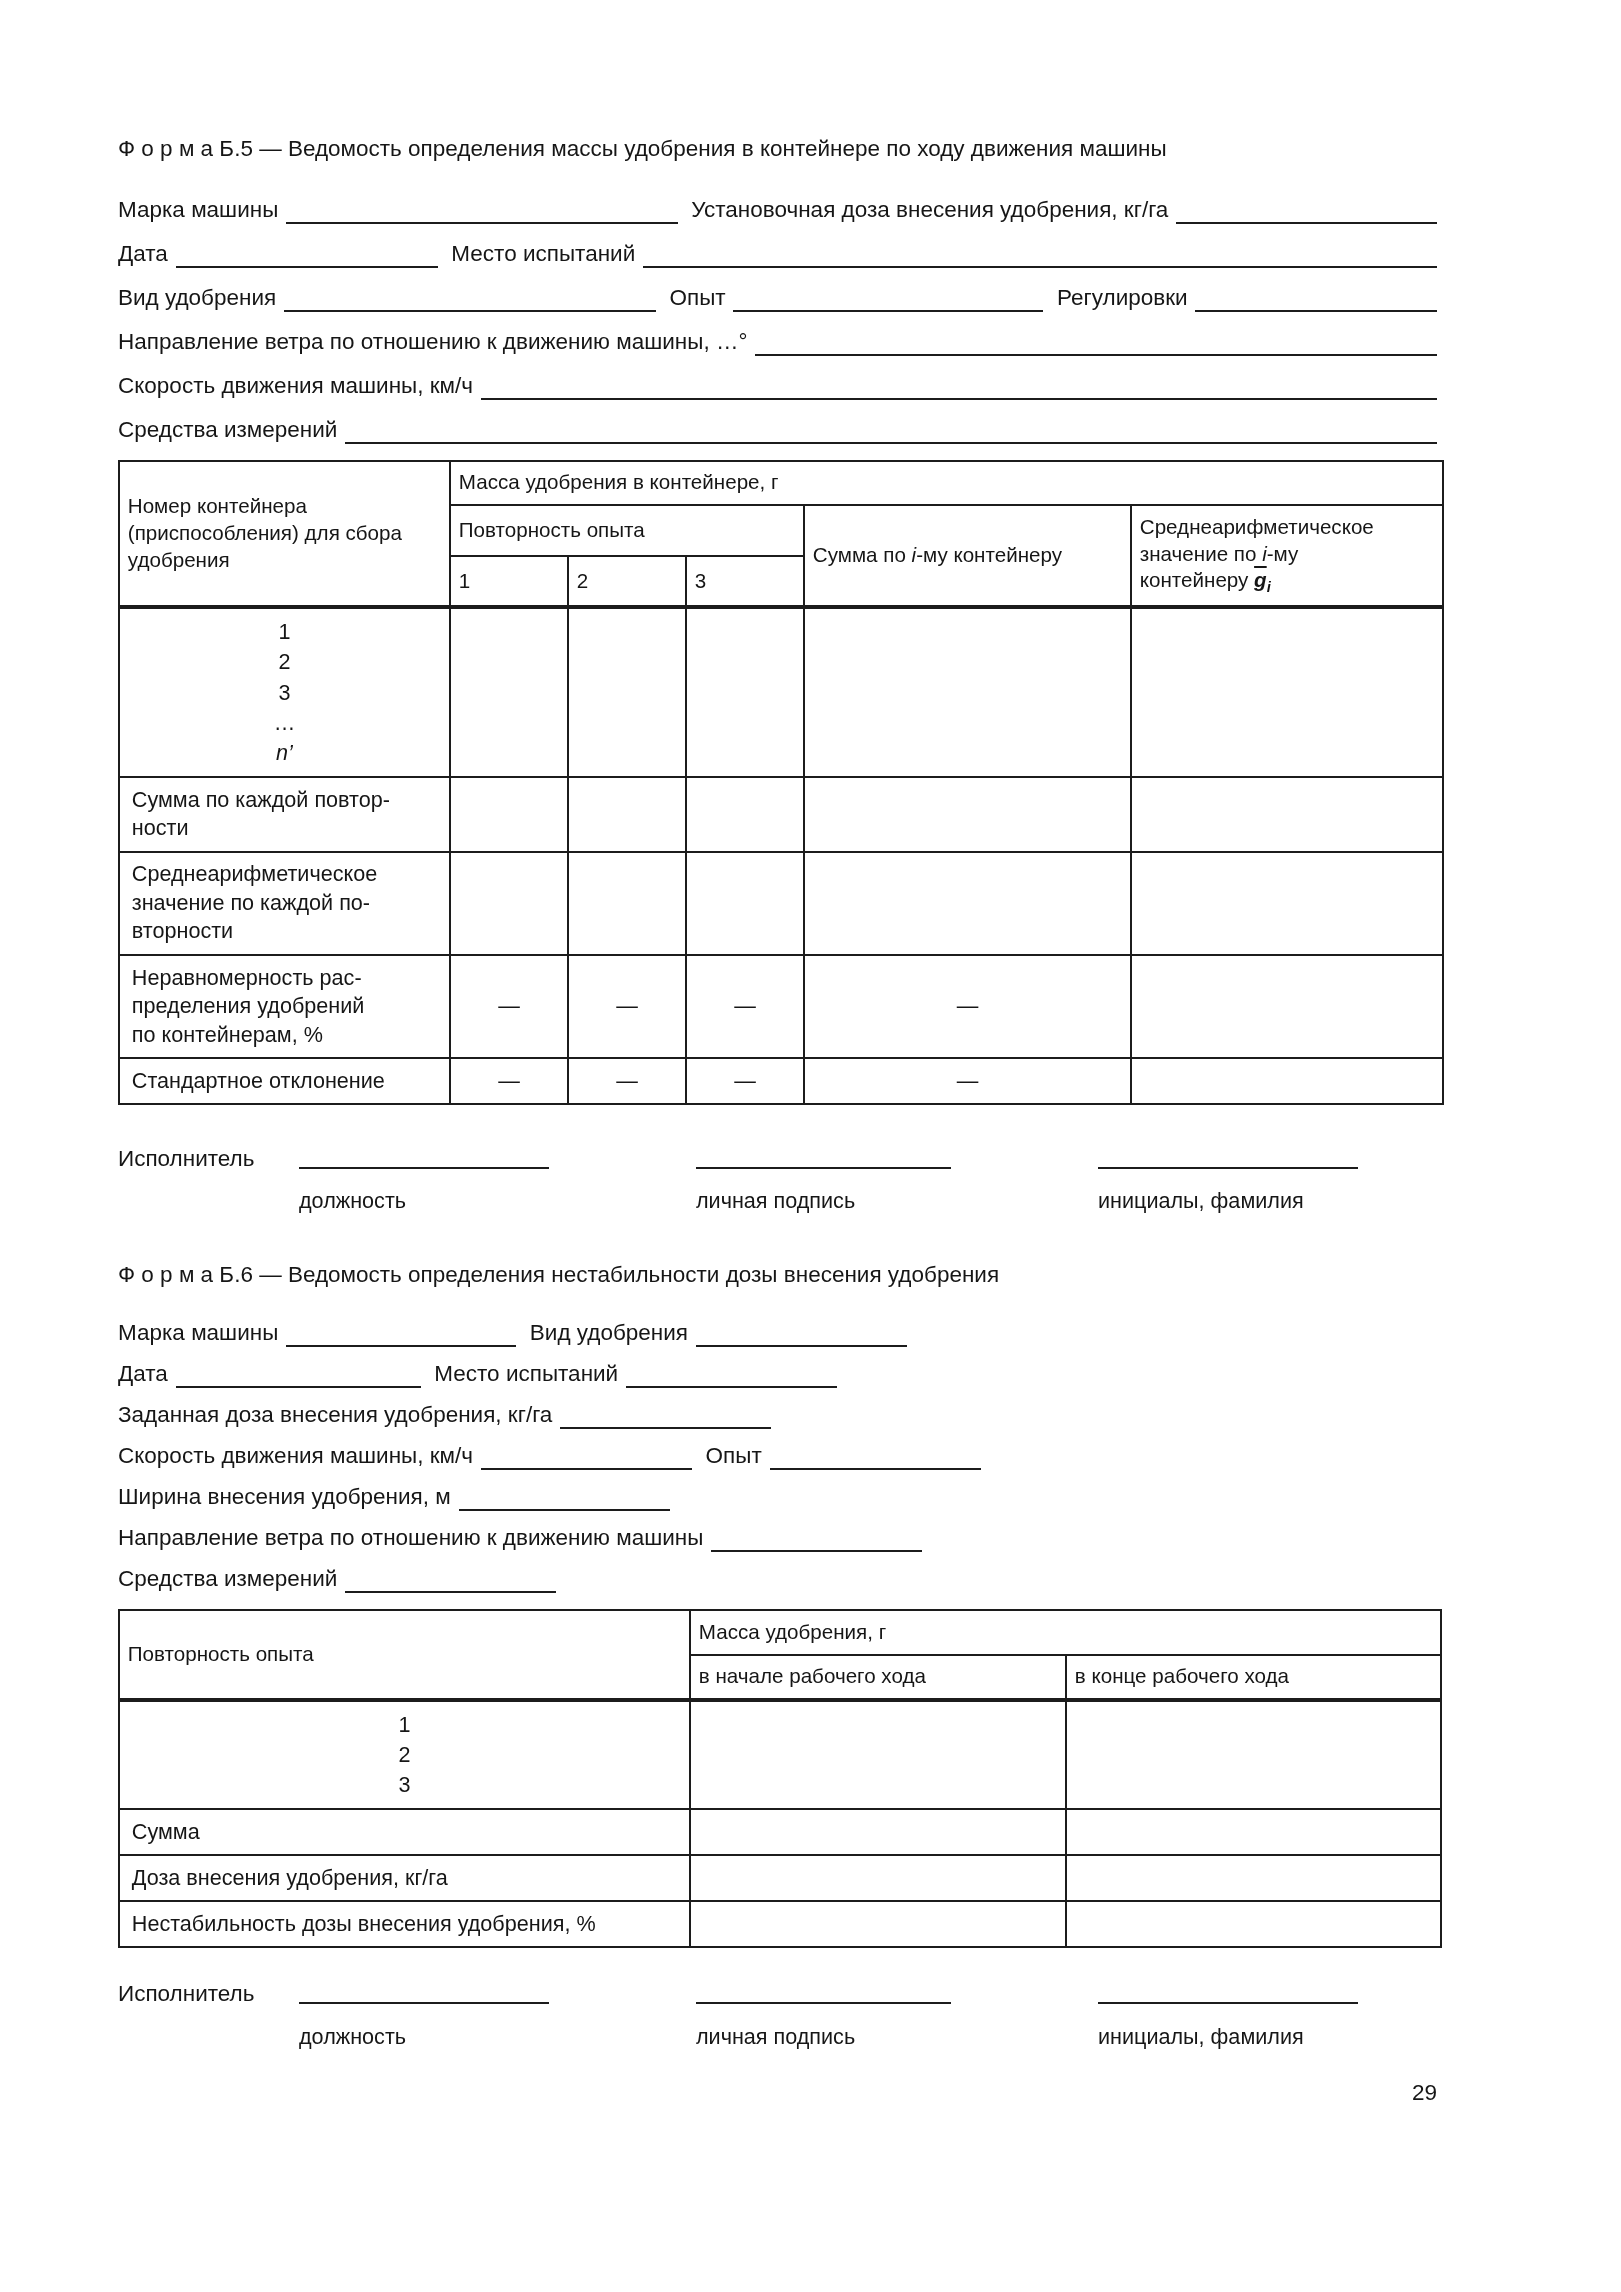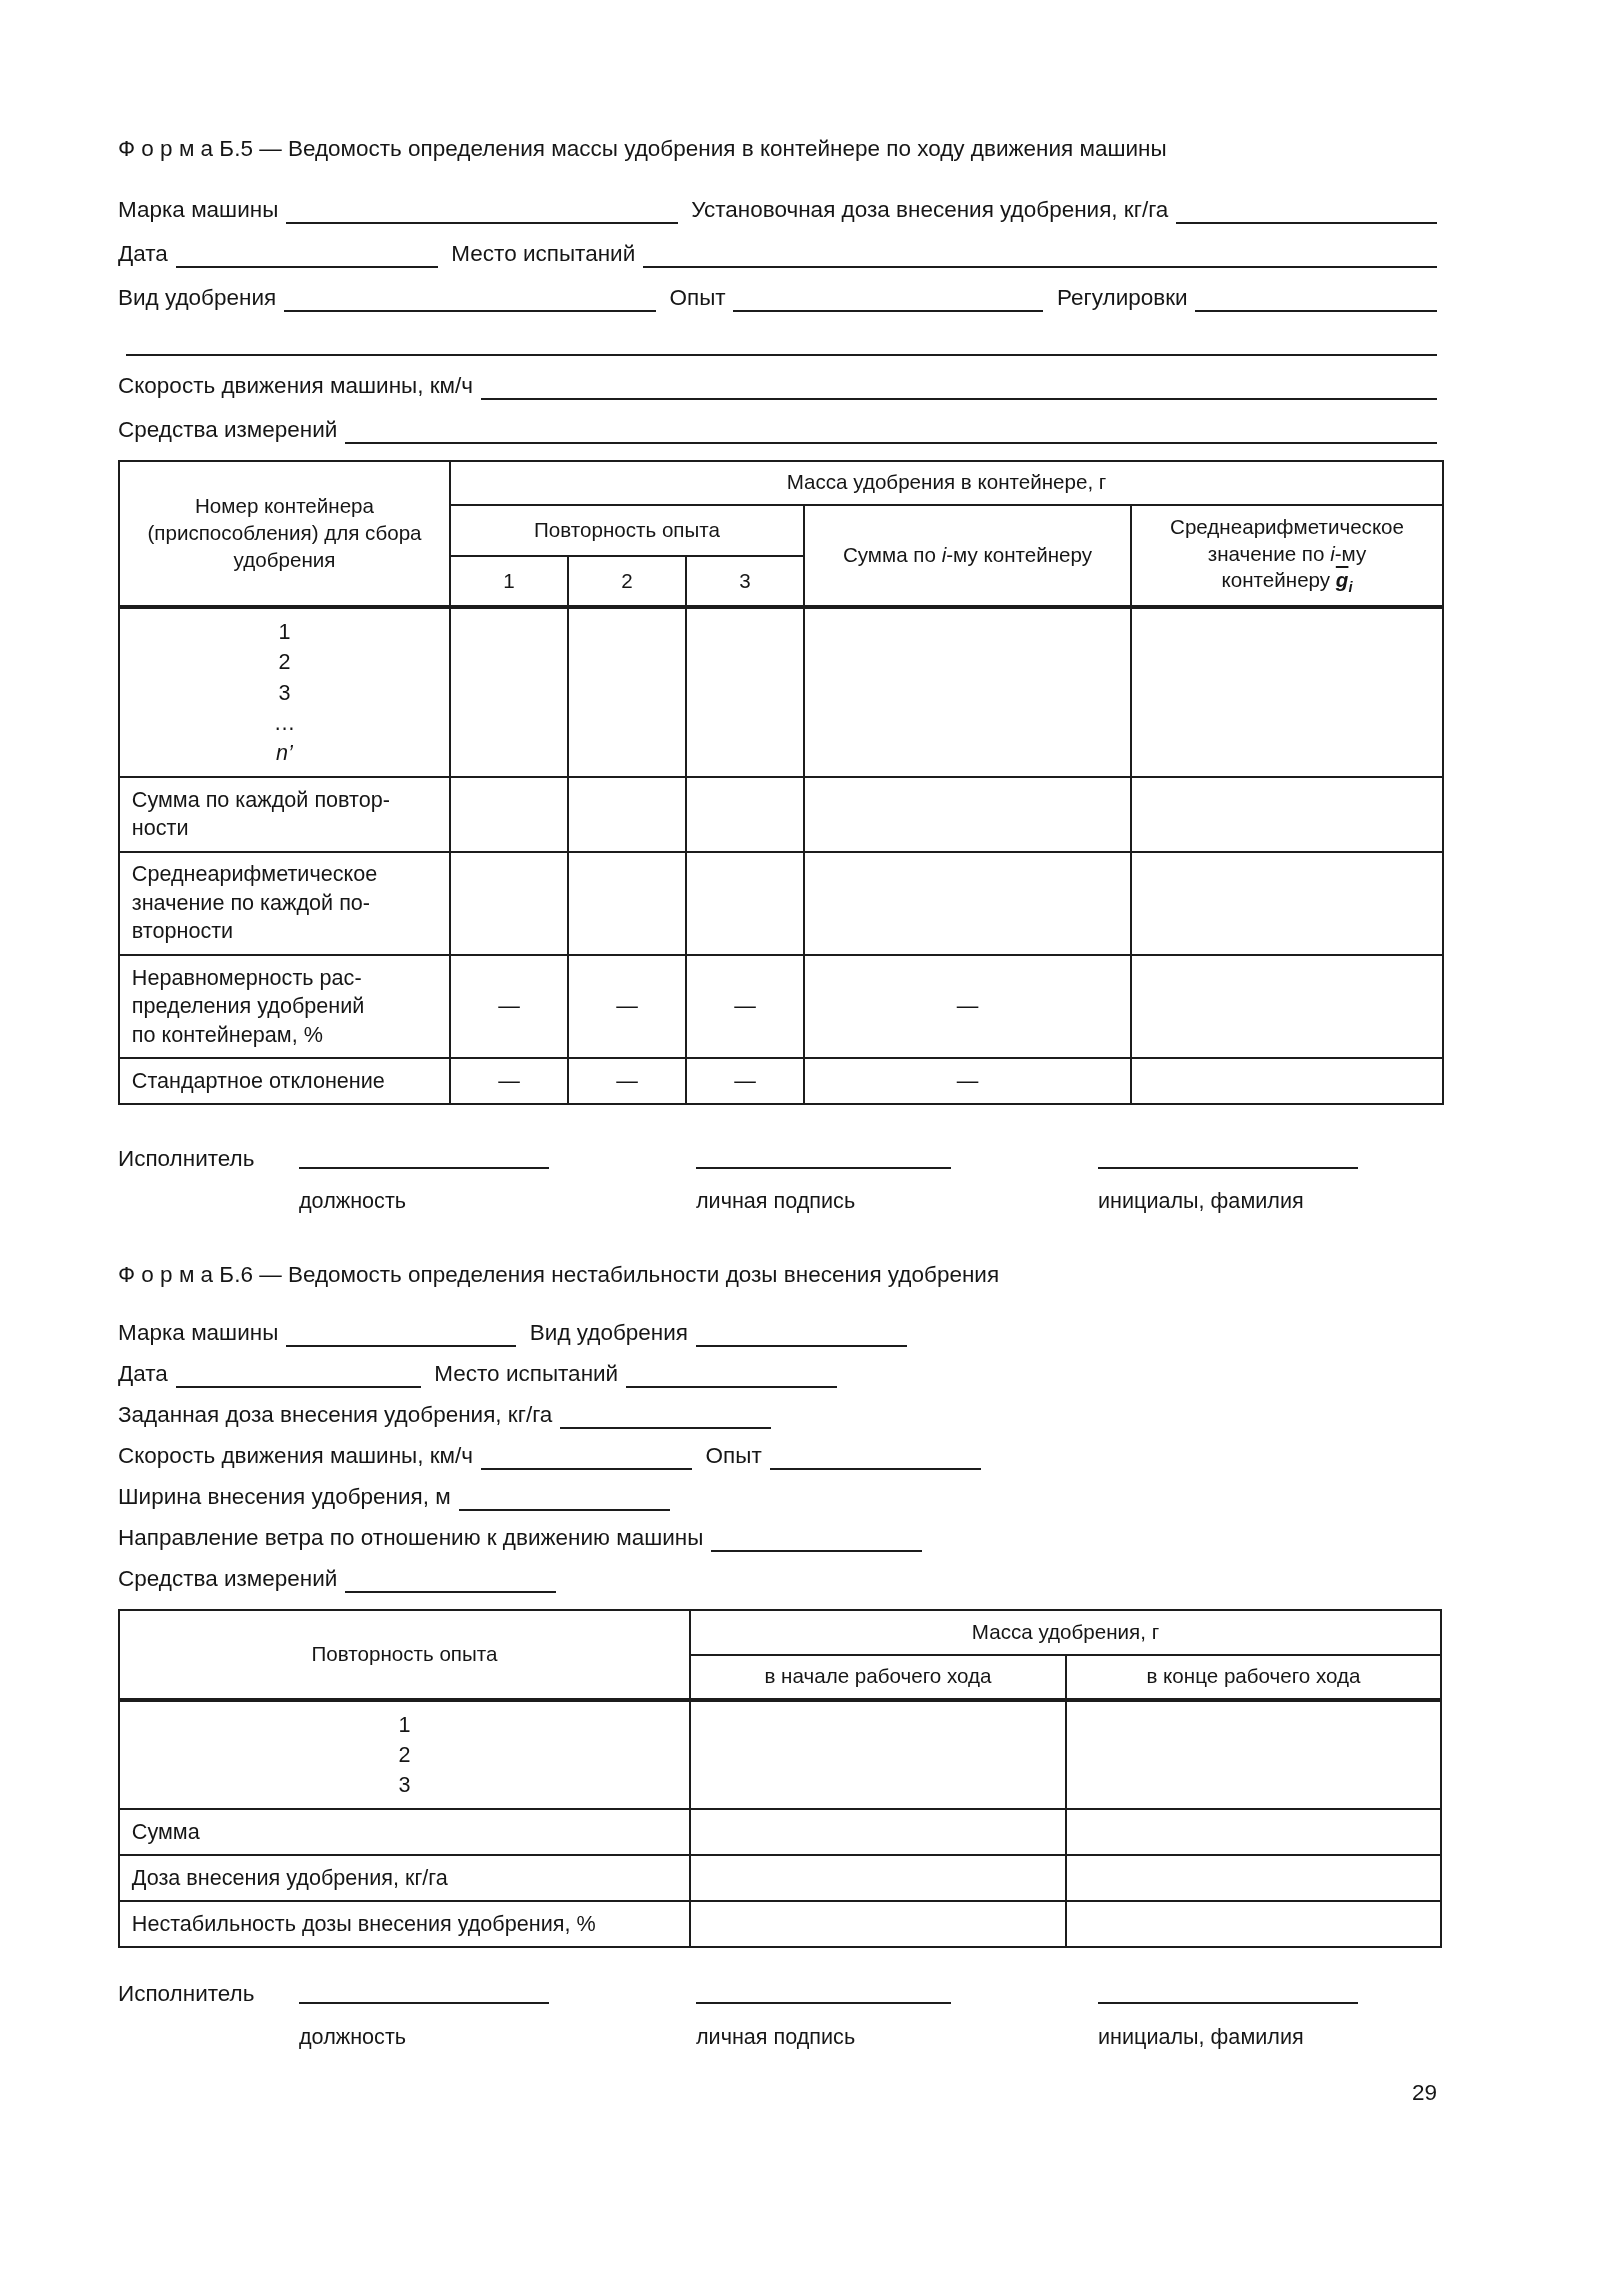--- a/index.html
+++ b/index.html
@@ -11,21 +11,21 @@
   .form-title{margin-bottom:17.6px;line-height:27.4px}
   .frow{display:flex;align-items:flex-end;height:44px}
   .frow6{height:41px}
   .flabel{white-space:nowrap;line-height:25.5px;padding-bottom:2px}
   .ml{margin-left:9.8px}
   .ul{border-bottom:2px solid #1c1c1c;height:29px;margin:0 3.9px 0 7.8px}
   .g033{flex:.33 1 0}.g078{flex:.78 1 0}.g1{flex:1 1 0}.g12{flex:1.2 1 0}.g15{flex:1.5 1 0}
   .w215{flex:0 0 211px}.w235{flex:0 0 230px}.w250{flex:0 0 245px}
   table{border-collapse:collapse;table-layout:fixed;width:1323px}
   td{border:2px solid #1c1c1c;vertical-align:middle;background:#fff}
-  .hc{text-align:center;font-size:20.6px;line-height:1.3;padding:7.8px;white-space:pre-line}
+  .hc{font-size:20.6px;line-height:1.3;padding:7.8px;white-space:pre-line}
   .lc{font-size:21.6px;line-height:1.32;padding:7.8px 11.8px;white-space:pre-line;text-align:left}
   .dc{font-size:21.6px;text-align:center;padding:7.8px 5.9px}
   .idx{text-align:center;font-size:21.6px;line-height:1.4;padding:7.8px}
   .thick{border-bottom-width:4.9px}
   .it{font-style:italic}
   .gsym{font-style:italic;font-weight:bold;text-decoration:overline}
   .gsub{font-style:italic;font-weight:bold;font-size:14.7px;vertical-align:sub}
   .t1{margin-top:15.7px;margin-bottom:41px}
   .t2{margin-top:15.7px;margin-bottom:33px}
   .sig-grid{display:grid;grid-template-columns:181px 250px 147px 255px 147px 260px;row-gap:17px;margin-bottom:19.6px}
@@ -60,20 +60,21 @@
     </div>
     <div class="frow">
       <span class="flabel">Вид удобрения</span>
       <span class="ul g12"></span>
       <span class="flabel ml">Опыт</span>
       <span class="ul g1"></span>
       <span class="flabel ml">Регулировки</span>
       <span class="ul g078"></span>
     </div>
     <div class="frow">
+      <span class="flabel">Направление ветра по отношению к движению машины, …°</span>
       <span class="ul g1"></span>
     </div>
     <div class="frow">
       <span class="flabel">Скорость движения машины, км/ч</span>
       <span class="ul g1"></span>
     </div>
     <div class="frow">
       <span class="flabel">Средства измерений</span>
       <span class="ul g1"></span>
     </div>

